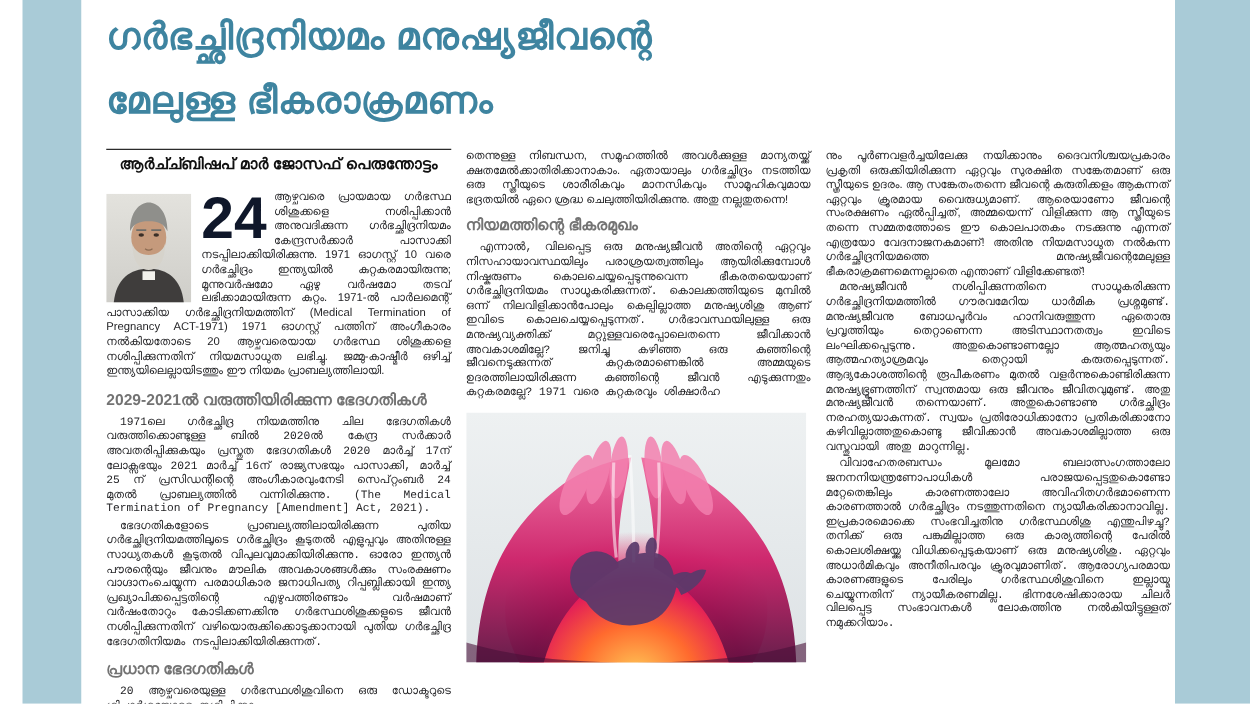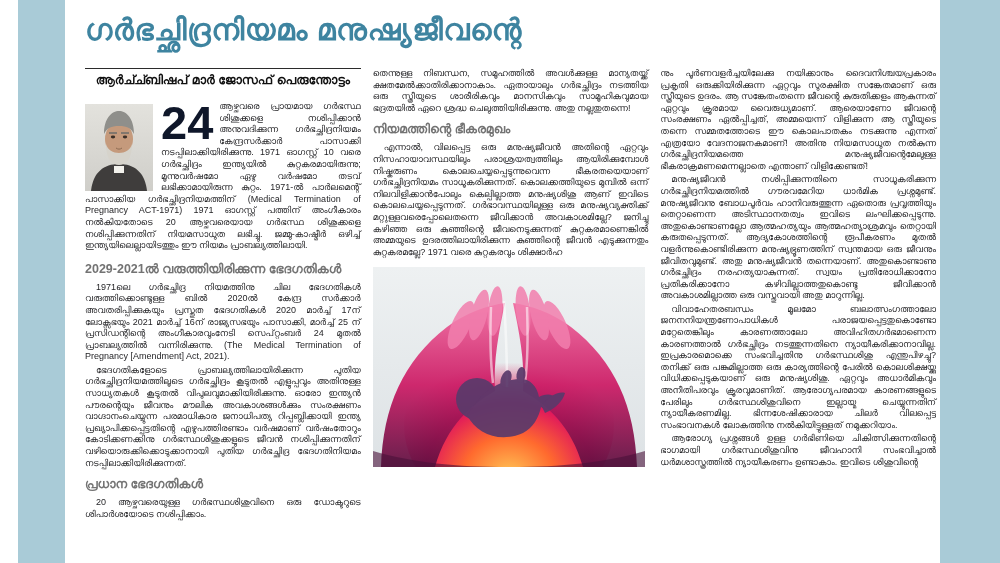--- a/index.html
+++ b/index.html
@@ -21,21 +21,21 @@
   .cols { display:flex; gap:12px; margin-top:13px; align-items:flex-start; }
   .col { width:276px; }
 
   .rule { border:0; border-top:1.6px solid #2b2b2b; margin:0 0 4px; }
   .byline { font-weight:bold; font-size:12.5px; color:#101010; margin:0 0 13px;text-align:center; }
 
   p.body {
     text-align:justify; font-size:9px; line-height:11.6px;
     margin:0 0 2px; color:#1f1f22;
   }
-  p.ind { text-indent:11px; }
+  p.ind { text-indent:11px;font-family:Liberation Mono, monospace; }
   h2.sec { font-size:12.5px; font-weight:bold; color:#737373; margin:8px 0 5px; }
 
   .photo { float:left; width:68px; height:87px; margin:3px 8px 2px 0; }
   .dropcap {
     float:left; font-size:47px; font-weight:bold; color:#0f172a;
     line-height:40px; padding:2px 6px 0 0;
   }
   figure.art { margin:9px 0 0; width:272px; height:200px; padding:0; }
   figure.art svg { display:block; width:272px; height:200px; }
   .clearfix::after { content:""; display:block; clear:both; }
@@ -43,20 +43,21 @@
 </head>
 <body>
 
 <div class="strip" id="strip-left"></div>
 <div class="strip" id="strip-right"></div>
 
 <div class="content">
 
   <h1 class="headline">
     <div>ഗർഭച്ഛിദ്രനിയമം മനുഷ്യജീവന്റെ</div>
+    <div>മേലുള്ള ഭീകരാക്രമണം</div>
   </h1>
 
   <div class="cols">
 
     <div class="col">
       <hr class="rule">
       <div class="byline">ആർച്ച്ബിഷപ് മാർ ജോസഫ് പെരുന്തോട്ടം</div>
 
       <div class="clearfix">
         <svg class="photo" viewBox="0 0 68 87" preserveAspectRatio="none">
@@ -144,17 +145,16 @@
 
           <path d="M0,200 L272,200 L272,184 C230,196 190,200 136,200 C82,200 42,196 0,184 Z" fill="#4a1038" opacity="0.6"></path>
         </svg>
       </figure>
     </div>
 
     <div class="col">
       <p class="body">നും പൂർണവളർച്ചയിലേക്കു നയിക്കാനും ദൈവനിശ്ചയപ്രകാരം പ്രകൃതി ഒരുക്കിയിരിക്കുന്ന ഏറ്റവും സുരക്ഷിത സങ്കേതമാണ് ഒരു സ്ത്രീയുടെ ഉദരം. ആ സങ്കേതംതന്നെ ജീവന്റെ കുരുതിക്കളം ആകുന്നത് ഏറ്റവും ക്രൂരമായ വൈരുധ്യമാണ്. ആരെയാണോ ജീവന്റെ സംരക്ഷണം ഏൽപ്പിച്ചത്, അമ്മയെന്ന് വിളിക്കുന്ന ആ സ്ത്രീയുടെ തന്നെ സമ്മതത്തോടെ ഈ കൊലപാതകം നടക്കുന്നു എന്നത് എത്രയോ വേദനാജനകമാണ്! അതിനു നിയമസാധുത നൽകുന്ന ഗർഭച്ഛിദ്രനിയമത്തെ മനുഷ്യജീവന്റെമേലുള്ള ഭീകരാക്രമണമെന്നല്ലാതെ എന്താണ് വിളിക്കേണ്ടത്!</p>
       <p class="body ind">മനുഷ്യജീവൻ നശിപ്പിക്കുന്നതിനെ സാധൂകരിക്കുന്ന ഗർഭച്ഛിദ്രനിയമത്തിൽ ഗൗരവമേറിയ ധാർമിക പ്രശ്നമുണ്ട്. മനുഷ്യജീവനു ബോധപൂർവം ഹാനിവരുത്തുന്ന ഏതൊരു പ്രവൃത്തിയും തെറ്റാണെന്ന അടിസ്ഥാനതത്വം ഇവിടെ ലംഘിക്കപ്പെടുന്നു. അതുകൊണ്ടാണല്ലോ ആത്മഹത്യയും ആത്മഹത്യാശ്രമവും തെറ്റായി കരുതപ്പെടുന്നത്. ആദ്യകോശത്തിന്റെ രൂപീകരണം മുതൽ വളർന്നുകൊണ്ടിരിക്കുന്ന മനുഷ്യഭ്രൂണത്തിന് സ്വന്തമായ ഒരു ജീവനും ജീവിതവുമുണ്ട്. അതു മനുഷ്യജീവൻ തന്നെയാണ്. അതുകൊണ്ടാണു ഗർഭച്ഛിദ്രം നരഹത്യയാകുന്നത്. സ്വയം പ്രതിരോധിക്കാനോ പ്രതികരിക്കാനോ കഴിവില്ലാത്തതുകൊണ്ടു ജീവിക്കാൻ അവകാശമില്ലാത്ത ഒരു വസ്തുവായി അതു മാറുന്നില്ല.</p>
       <p class="body ind">വിവാഹേതരബന്ധം മൂലമോ ബലാത്സംഗത്താലോ ജനനനിയന്ത്രണോപാധികൾ പരാജയപ്പെട്ടതുകൊണ്ടോ മറ്റേതെങ്കിലും കാരണത്താലോ അവിഹിതഗർഭമാണെന്ന കാരണത്താൽ ഗർഭച്ഛിദ്രം നടത്തുന്നതിനെ ന്യായീകരിക്കാനാവില്ല. ഇപ്രകാരമൊക്കെ സംഭവിച്ചതിനു ഗർഭസ്ഥശിശു എന്തുപിഴച്ചു? തനിക്ക് ഒരു പങ്കുമില്ലാത്ത ഒരു കാര്യത്തിന്റെ പേരിൽ കൊലശിക്ഷയ്ക്കു വിധിക്കപ്പെടുകയാണ് ഒരു മനുഷ്യശിശു. ഏറ്റവും അധാർമികവും അനീതിപരവും ക്രൂരവുമാണിത്. ആരോഗ്യപരമായ കാരണങ്ങളുടെ പേരിലും ഗർഭസ്ഥശിശുവിനെ ഇല്ലായ്മ ചെയ്യുന്നതിന് ന്യായീകരണമില്ല. ഭിന്നശേഷിക്കാരായ ചിലർ വിലപ്പെട്ട സംഭാവനകൾ ലോകത്തിനു നൽകിയിട്ടുള്ളത് നമുക്കറിയാം.</p>
-      <p class="body ind">ആരോഗ്യ പ്രശ്നങ്ങൾ ഉള്ള ഗർഭിണിയെ ചികിത്സിക്കുന്നതിന്റെ ഭാഗമായി ഗർഭസ്ഥശിശുവിനു ജീവഹാനി സംഭവിച്ചാൽ ധർമശാസ്ത്രത്തിൽ ന്യായീകരണം ഉണ്ടാകാം. ഇവിടെ ശിശുവിന്റെ</p>
     </div>
 
   </div>
 </div>
 
 </body></html>

